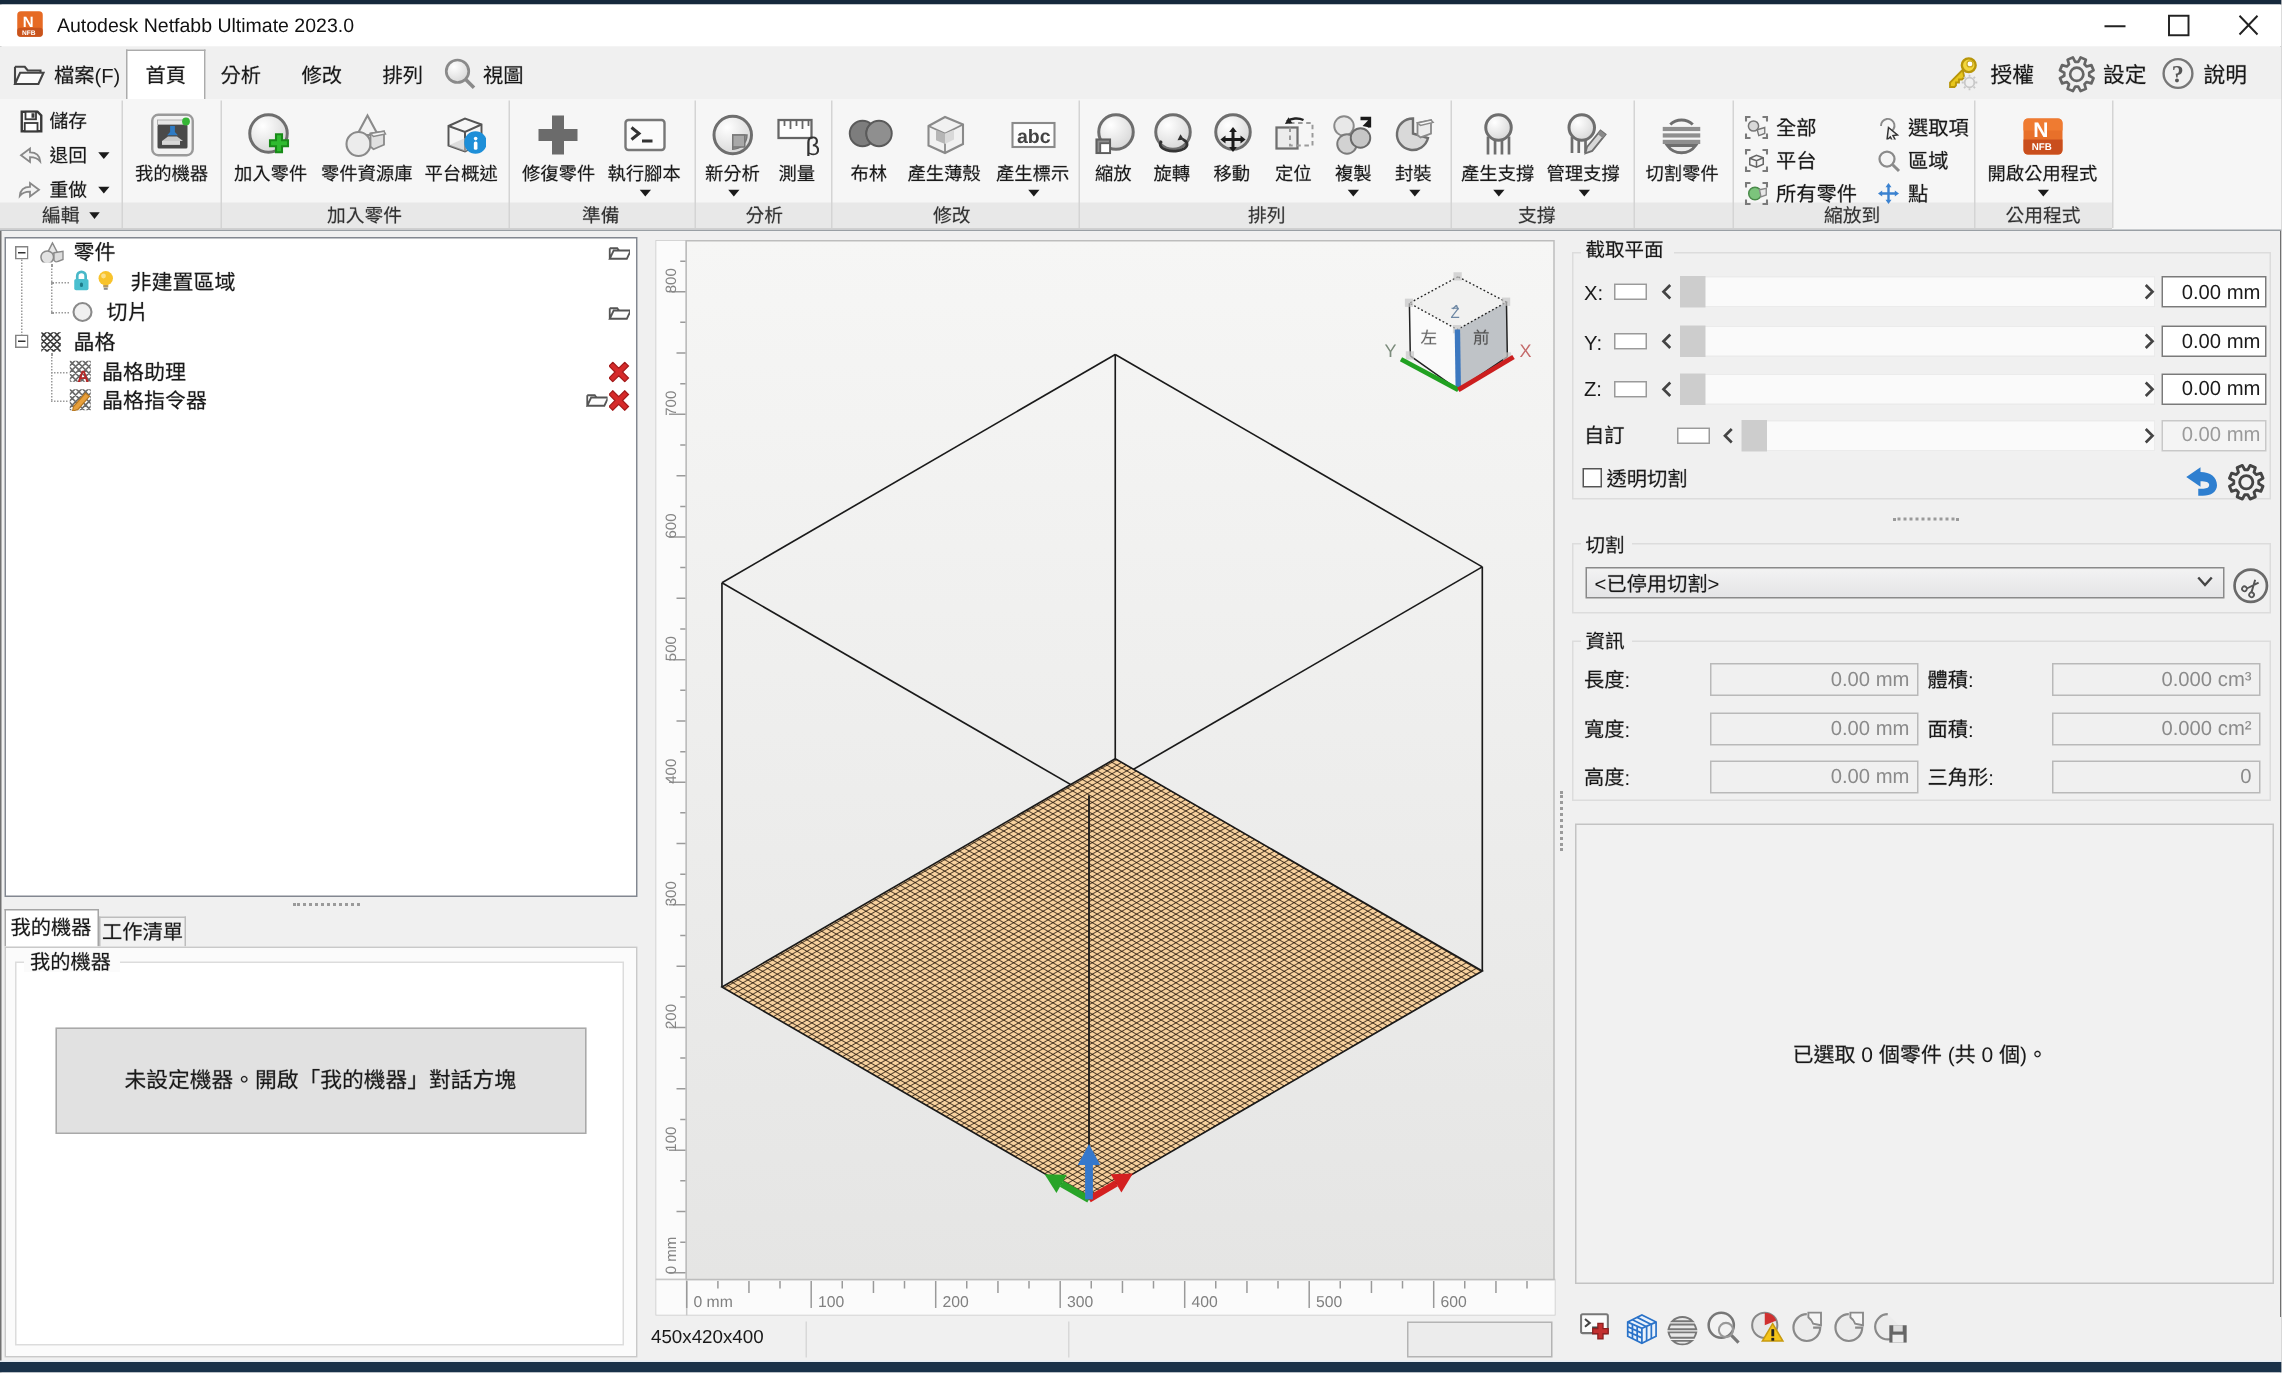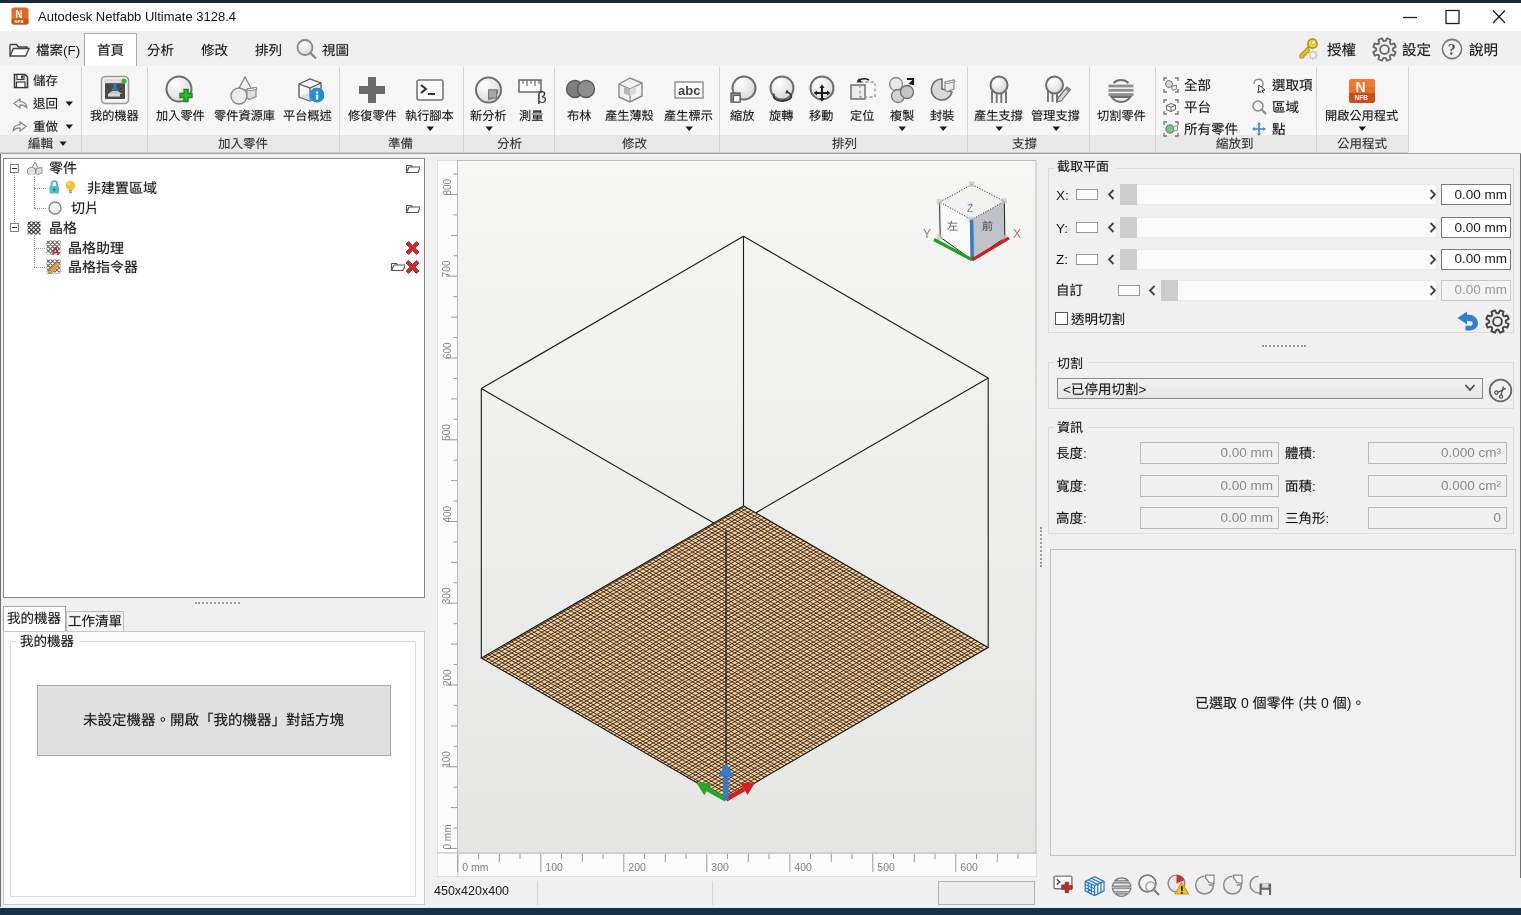--- a/index.html
+++ b/index.html
@@ -6,21 +6,21 @@
 <div style="position:absolute;left:0.0px;top:0.0px;width:1.0px;height:915.0px;background:#707070;"></div>
 <div style="position:absolute;left:1520.0px;top:0.0px;width:1.0px;height:915.0px;background:#707070;"></div>
 <div style="position:absolute;left:0.0px;top:0.0px;width:1521.0px;height:3.0px;background:#16293c;"></div>
 <div style="position:absolute;left:0.0px;top:3.0px;width:1521.0px;height:28.0px;background:#ffffff;"></div>
 <svg style="position:absolute;left:11.0px;top:7.0px;" width="18" height="18" viewBox="0 0 18 18">
     <rect x="0.5" y="0.5" width="17" height="17" rx="2.5" fill="#e66a24"></rect>
 <rect x="0.5" y="11.5" width="17" height="6" rx="2" fill="#c8531c"></rect>
 <text x="4.2" y="10.8" font-family="Liberation Sans, sans-serif" font-size="10" font-weight="bold" fill="#fff">N</text>
 <text x="3.6" y="16.4" font-family="Liberation Sans, sans-serif" font-size="4.4" font-weight="bold" fill="#fff">NFB</text>
   </svg>
-<div style="position:absolute;left:38px;top:9px;font-size:13px;color:#111;">Autodesk Netfabb Ultimate 3128.4</div>
+<div style="position:absolute;left:38px;top:9px;font-size:13px;color:#111;">Autodesk Netfabb Ultimate 2023.0</div>
 <svg style="position:absolute;left:1395.0px;top:8.0px;" width="120" height="18" viewBox="0 0 120 18">
 <path d="M8 9.5 h14" stroke="#222" stroke-width="1.3"></path>
 <rect x="51" y="2.5" width="13" height="13" fill="none" stroke="#222" stroke-width="1.3"></rect>
 <path d="M98 2.5 L110 15 M110 2.5 L98 15" stroke="#222" stroke-width="1.3"></path>
   </svg>
 <div style="position:absolute;left:0.0px;top:31.0px;width:1521.0px;height:35.0px;background:#f0f0f0;"></div>
 <svg style="position:absolute;left:8.0px;top:40.0px;" width="24" height="19" viewBox="0 0 24 19">
     <path d="M2 4.5 h6.5 l2 2.5 h8.5 v2.5" fill="none" stroke="#444" stroke-width="1.4"></path>
 <path d="M2 16 v-11.5 M2 16 l3.4-7.5 h15.6 l-3.4 7.5 z" fill="#fbfbfb" stroke="#444" stroke-width="1.4"></path>
   </svg>

